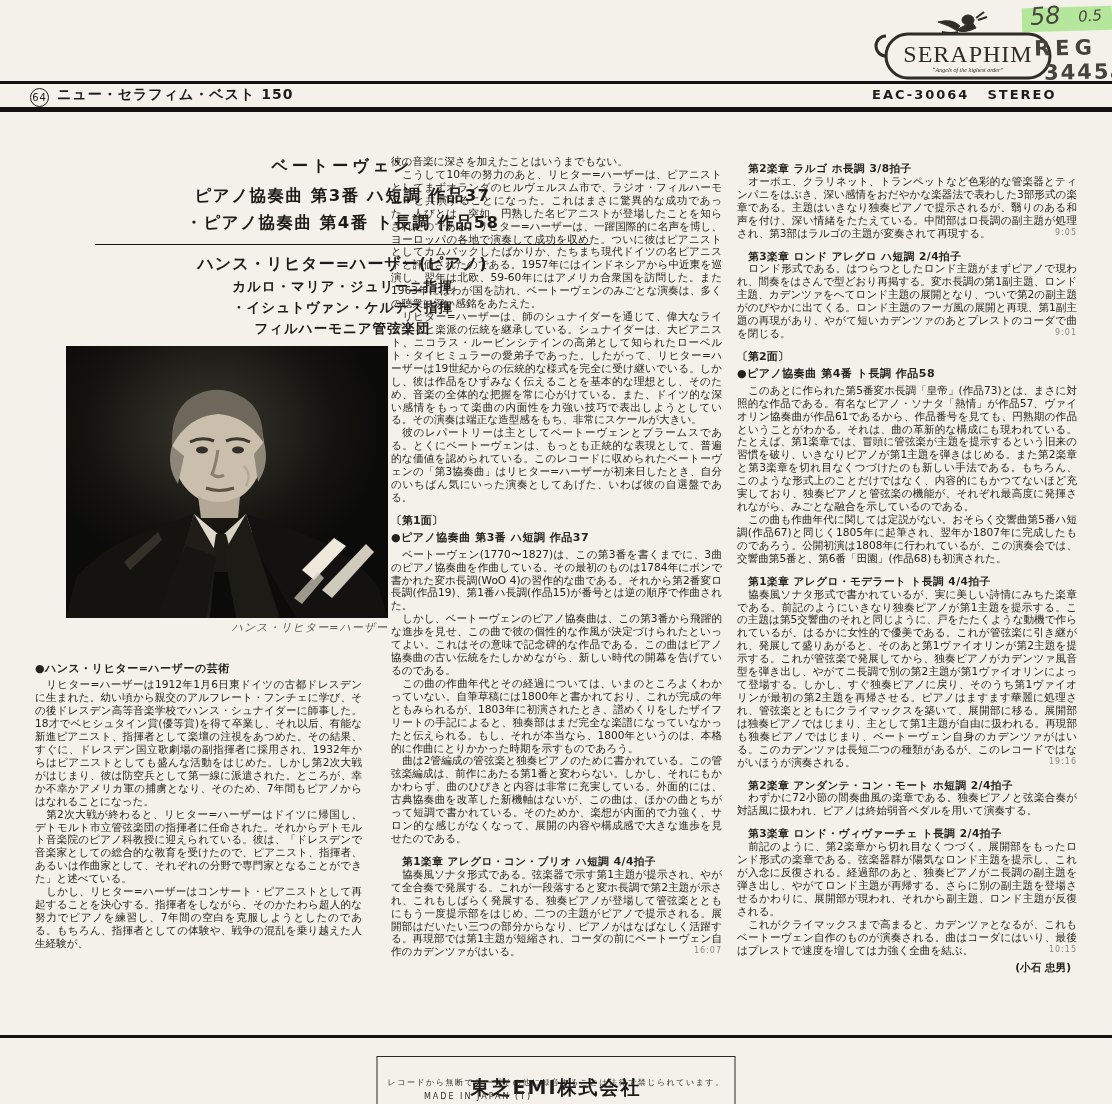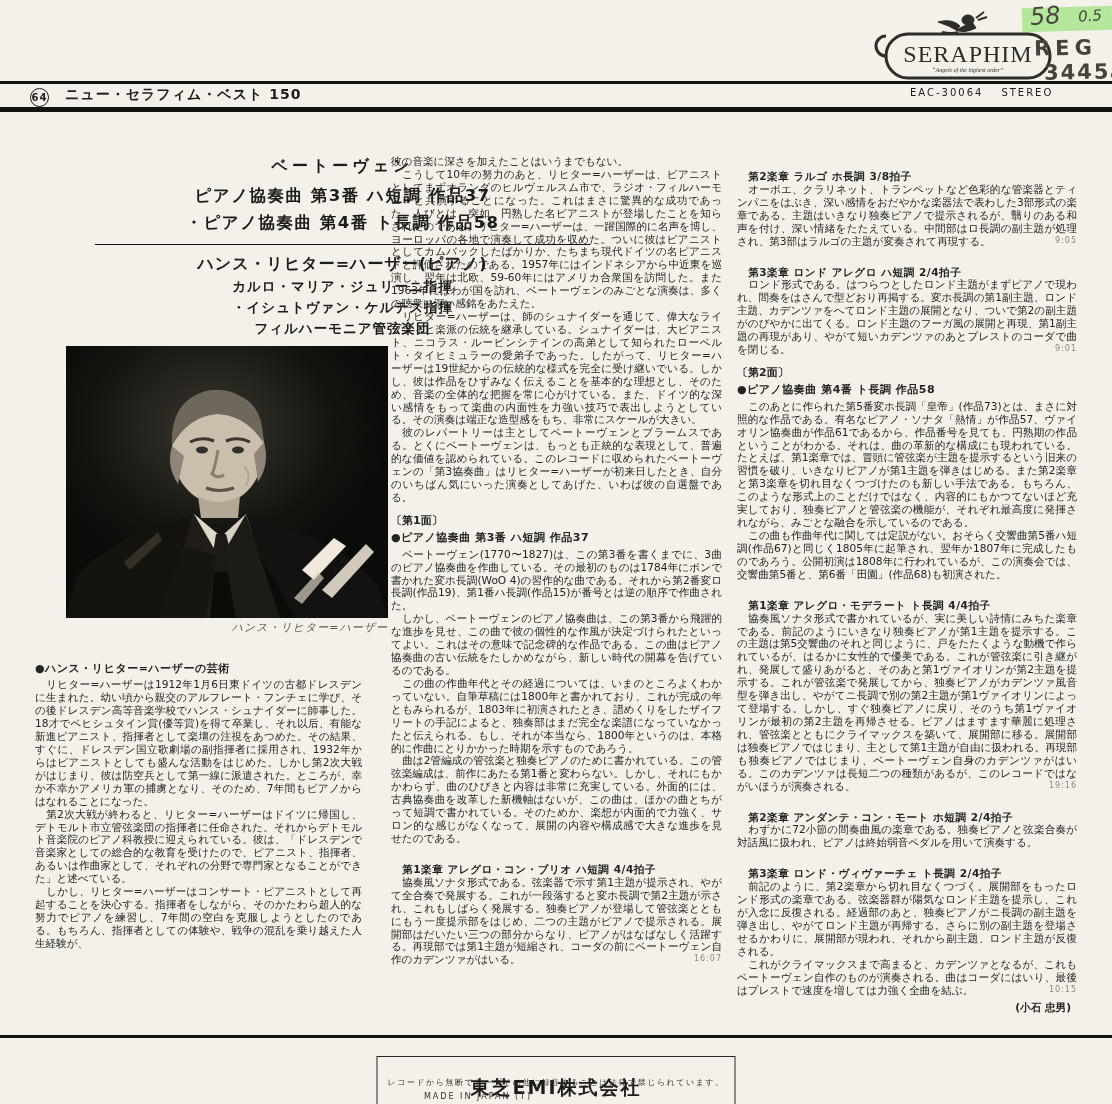--- a/index.html
+++ b/index.html
@@ -18,22 +18,22 @@
   .stamp-num{left:1044px;top:60px;font-size:21px;letter-spacing:2px;}
   .stamp-num .suffix{font-size:12px;}
 
   .rule{position:absolute;left:0;width:1112px;background:#141311;}
   .rule-top1{top:81px;height:3px;}
   .rule-top2{top:107px;height:5px;}
   .rule-bottom{top:1035px;height:3px;}
 
   .band-left{position:absolute;left:30px;top:86px;font-size:14px;font-weight:bold;letter-spacing:1px;}
   .circ-num{display:inline-block;border:1.4px solid #1d1c1a;border-radius:50%;width:17px;height:17px;line-height:17px;
-            text-align:center;font-size:10px;vertical-align:-2px;margin-right:16px;font-weight:bold;}
-  .band-right{position:absolute;left:872px;top:87px;font-size:10px;font-weight:normal;letter-spacing:2px;margin-left:38px;}
+            text-align:center;font-size:10px;vertical-align:-2px;margin-right:8px;font-weight:normal;}
+  .band-right{position:absolute;left:872px;top:87px;font-size:13px;font-weight:bold;letter-spacing:2px;}
   .band-right .sep{display:inline-block;width:18px;}
 
   
   #titleblock{position:absolute;left:95px;top:156px;width:495px;}
   .composer{text-align:center;font-size:16px;font-weight:bold;letter-spacing:4px;margin-bottom:8px;}
   .worktitle{text-align:center;font-size:16.5px;font-weight:bold;letter-spacing:1.5px;margin-bottom:5px;}
   .title-rule{border:none;border-top:1.6px solid #141311;margin:10px 0 9px 0;}
   .artist{text-align:center;font-size:16px;font-weight:bold;letter-spacing:1px;margin-bottom:3px;}
   .conductor{text-align:center;font-size:13.5px;font-weight:bold;letter-spacing:1px;margin-bottom:3px;}
 
@@ -45,21 +45,21 @@
   
   .col{position:absolute;font-size:10.6px;line-height:1.22;color:#24231f;}
   #col-left{left:35px;top:658px;width:327px;}
   #col-mid{left:391px;top:155px;width:331px;}
   #col-right{left:737px;top:152px;width:340px;}
   .blk{margin:0;}
   .blk.para{text-indent:1.05em;text-align:justify;}
   .blk.cont{text-align:justify;}
   .blk.heading{font-weight:bold;font-size:11px;margin:4px 0 3px 0;letter-spacing:.5px;}
   .blk.side{font-weight:bold;font-size:11px;margin:10px 0 2px 0;}
-  .blk.movement{font-weight:bold;text-indent:1.05em;margin-top:18px;letter-spacing:.5px;}
+  .blk.movement{font-weight:bold;text-indent:1.05em;margin-top:10px;letter-spacing:.5px;}
   .blk.signature{text-align:right;font-weight:bold;padding-right:6px;margin-top:4px;}
   .time{float:right;font-size:8px;color:#8a877e;margin-top:1px;letter-spacing:1px;}
 
   
   .notice{position:absolute;left:50%;top:1056px;transform:translateX(-50%);border:1.6px solid #2a2927;
           font-size:8px;letter-spacing:1.5px;padding:20px 10px;color:#33312c;white-space:nowrap;text-align:center;}
   .company{position:absolute;left:0;top:1075px;width:1112px;text-align:center;font-size:19px;font-weight:bold;letter-spacing:2px;}
   .madein{position:absolute;left:0;top:1092px;width:956px;text-align:center;font-size:8px;letter-spacing:2px;color:#33312c;}
 </style>
 </head>

